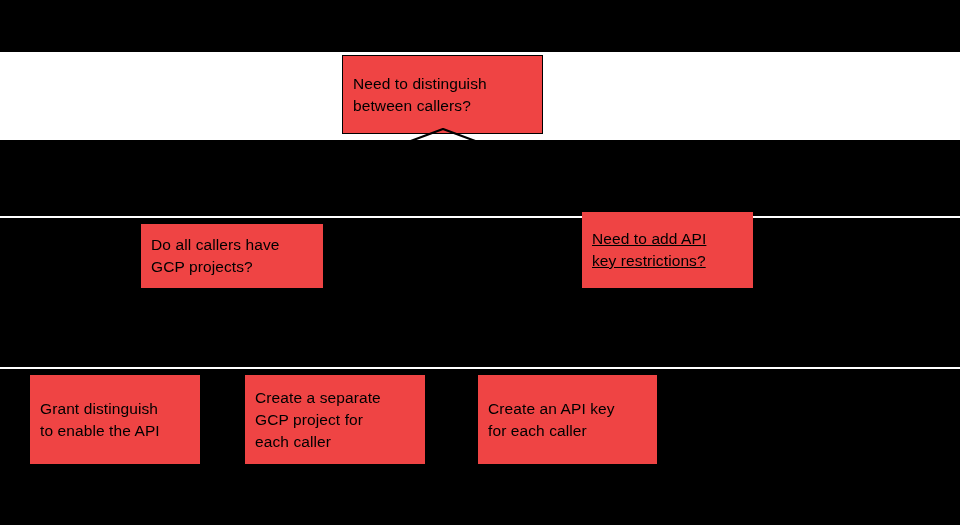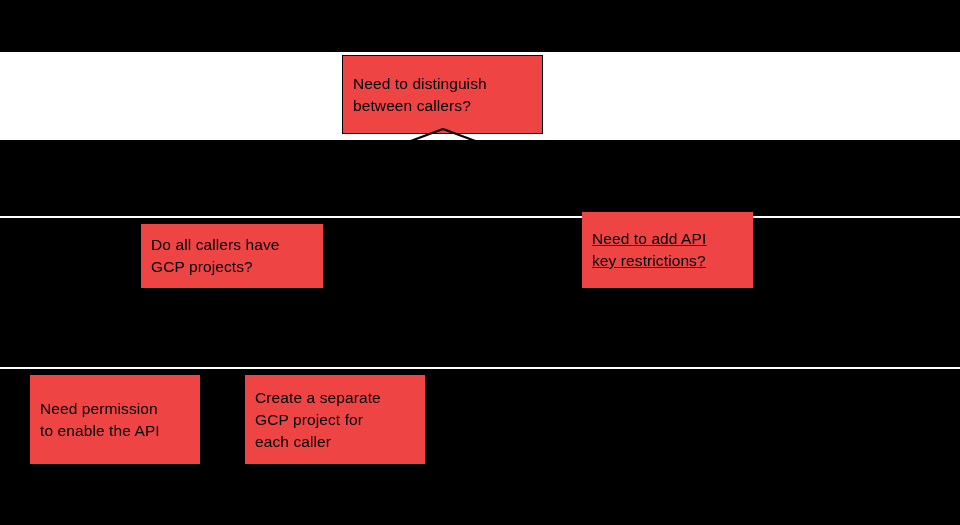--- a/index.html
+++ b/index.html
@@ -94,25 +94,29 @@
     <span class="node-text">Do all callers have
 GCP projects?</span>
   </div>
 
   <div class="node node-q-right">
     <span class="node-text">Need to add API
 key restrictions?</span>
   </div>
 
   <div class="node node-a1">
-    <span class="node-text">Need permission
+    <span class="node-text">Grant distinguish
 to enable the API</span>
   </div>
 
   <div class="node node-a2">
     <span class="node-text">Create a separate
 GCP project for
 each caller</span>
   </div>
 
+  <div class="node node-a3">
+    <span class="node-text">Create an API key
+for each caller</span>
+  </div>
 
 
 </div>
 
 </body></html>

